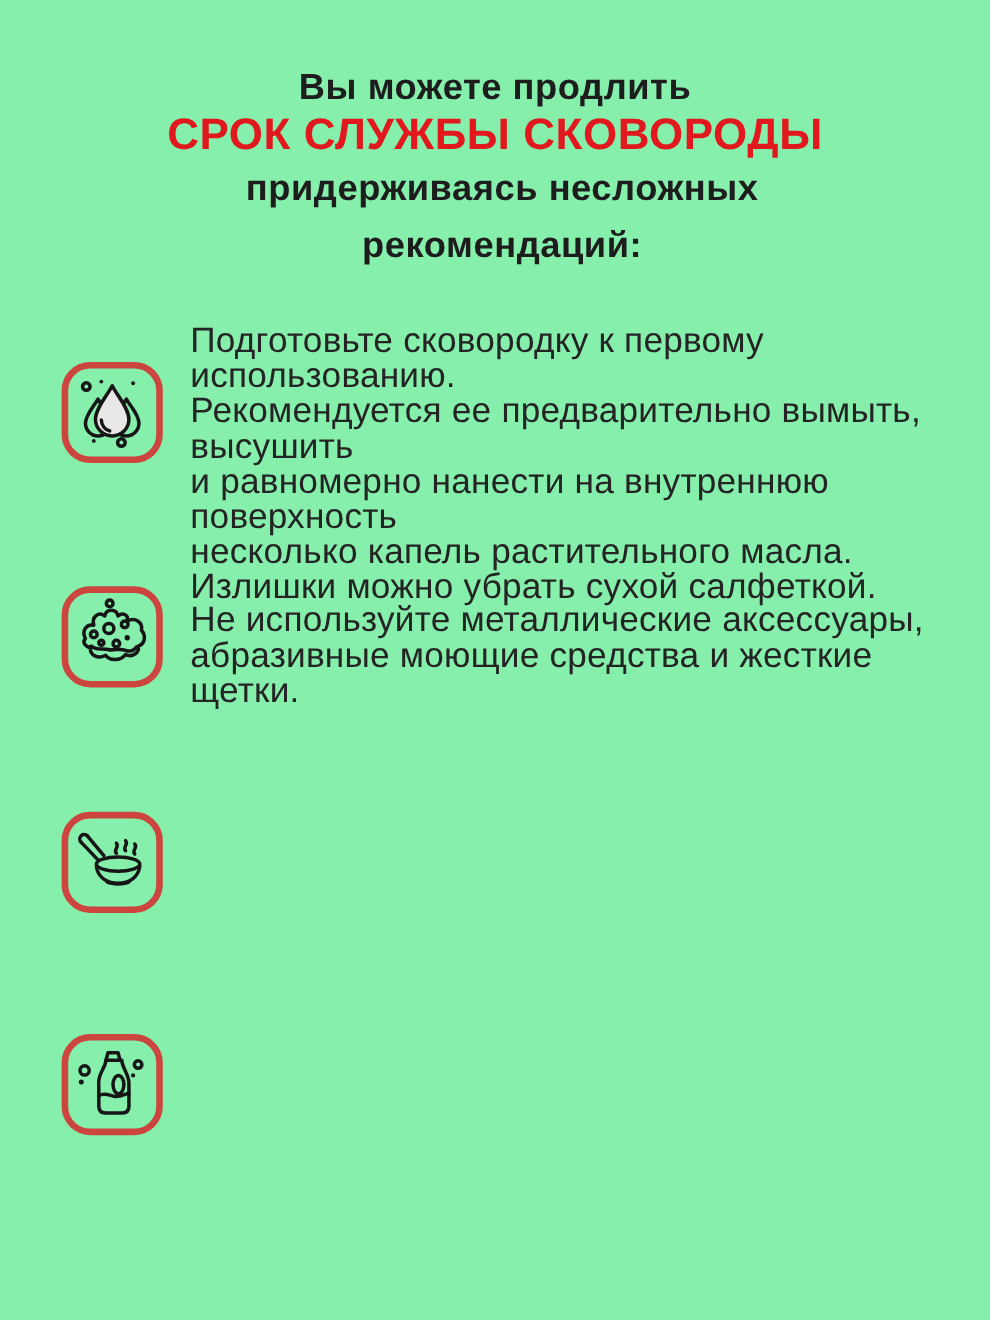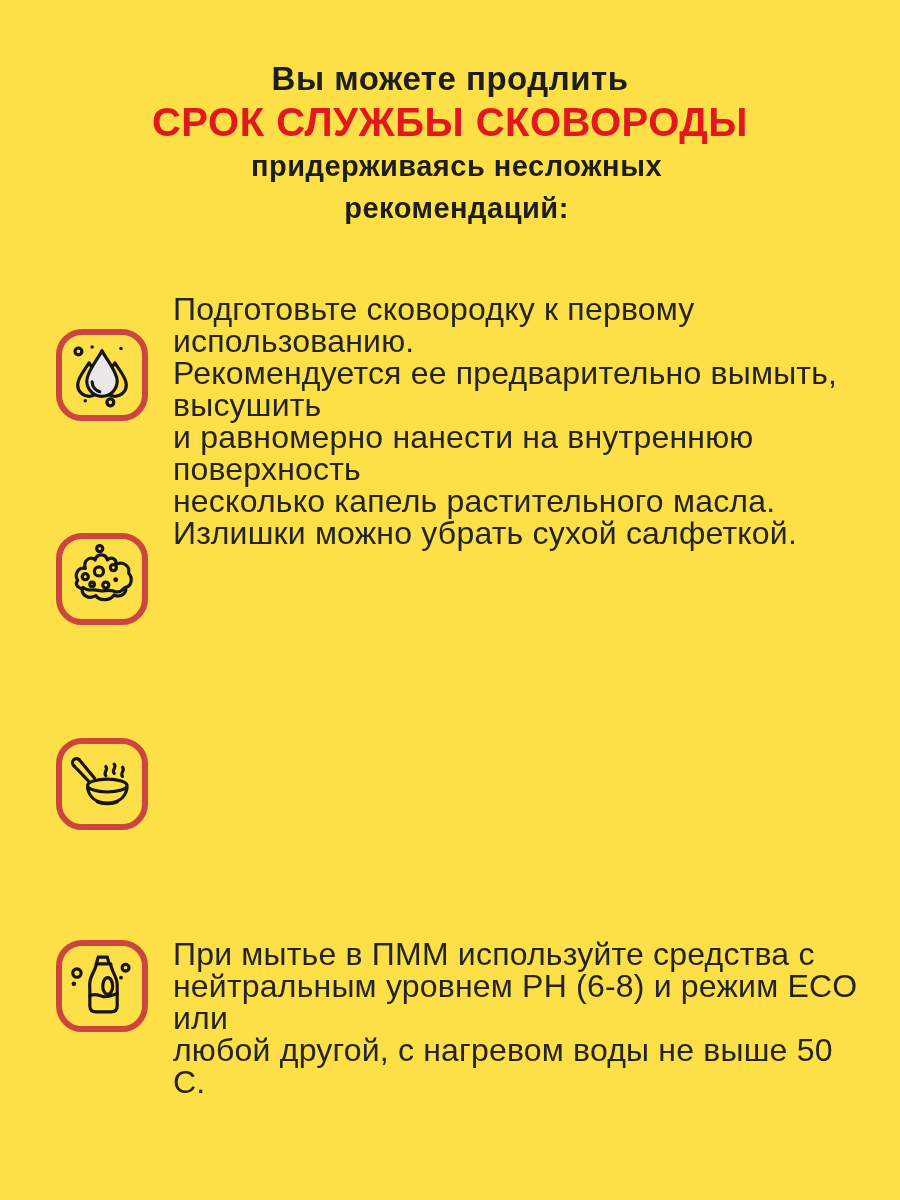--- a/index.html
+++ b/index.html
@@ -1,21 +1,21 @@
 <!DOCTYPE html>
 <html lang="ru"><head>
 <meta charset="utf-8">
 <style>
   html, body { margin: 0; padding: 0; }
   body { background: #e9e8e7; }
   .poster {
     position: relative;
     width: 900px;
     height: 1200px;
-    background: #fde047;
+    background: #86efac;
     font-family: "Liberation Sans", "DejaVu Sans", sans-serif;
     overflow: hidden;
   }
   .title-block {
     position: absolute;
     top: 58px;
     left: 0;
     right: 0;
     text-align: center;
     color: #1d1d1d;
@@ -26,22 +26,22 @@
     line-height: 41px;
     letter-spacing: 0.5px;
   }
   .title-line-2 {
     font-size: 40px;
     line-height: 46px;
     letter-spacing: 0.5px;
     color: #e1191f;
   }
   .title-line-3 {
-    font-size: 29px;
-    line-height: 42px;
+    font-size: 33px;
+    line-height: 52px;
     letter-spacing: 0.5px;
     white-space: pre-line;
     margin-left: 13px;
   }
   .icon-box {
     position: absolute;
     left: 56px;
     width: 80px;
     height: 80px;
     border: 6px solid #cd453f;
@@ -123,20 +123,22 @@
         <circle cx="47" cy="10" r="4"></circle>
         <circle cx="46" cy="40" r="6"></circle>
         <circle cx="28" cy="47" r="4"></circle>
         <circle cx="37" cy="57" r="3"></circle>
         <circle cx="55" cy="58" r="4"></circle>
         <circle cx="65" cy="35" r="4"></circle>
       </g>
       <circle class="fill-dot" cx="68" cy="51" r="3.2"></circle>
     </svg>
   </div>
+  <div class="sec-text" style="top:547px">Не используйте металлические аксессуары,
+абразивные моющие средства и жесткие щетки.</div>
 
   <div class="icon-box" style="top:738px">
     <svg width="76" height="76" viewBox="0 0 100 100" aria-hidden="true">
       <g class="stroke">
         <path d="M13 26 L33 47"></path>
         <path d="M20 18 L40 42"></path>
         <path d="M13 26 A5.3 5.3 0 0 1 20 18"></path>
         <ellipse cx="57" cy="52" rx="26" ry="8.5"></ellipse>
         <path d="M31 55 C33 67 42 75 57 75 C72 75 81 67 83 55"></path>
         <path d="M55 39 C51 35 59 31 55 27"></path>
@@ -154,17 +156,14 @@
         <path d="M42.5 21 C42 29 35 35 34 45 C33.6 49 34 53 34 57 L34 76 C34 82 37 84 42 84 L62 84 C67 84 70 82 70 76 L70 48 C70 38 62 30 61.5 21"></path>
         <ellipse cx="57.5" cy="50" rx="6.5" ry="11"></ellipse>
         <path d="M34 63 C41 59 47 63 52 64 C58 65 64 62 70 60"></path>
         <circle cx="17" cy="33" r="5.5"></circle>
         <circle cx="81" cy="26" r="4.5"></circle>
       </g>
       <circle class="fill-dot" cx="13" cy="47" r="3"></circle>
       <circle class="fill-dot" cx="75" cy="39" r="2.5"></circle>
     </svg>
   </div>
-  <div class="sec-text" style="top:938px">При мытье в ПММ используйте средства с
-нейтральным уровнем PH (6-8) и режим ECO или
-любой другой, с нагревом воды не выше 50 С.</div>
 
 </div>
 
 </body></html>

